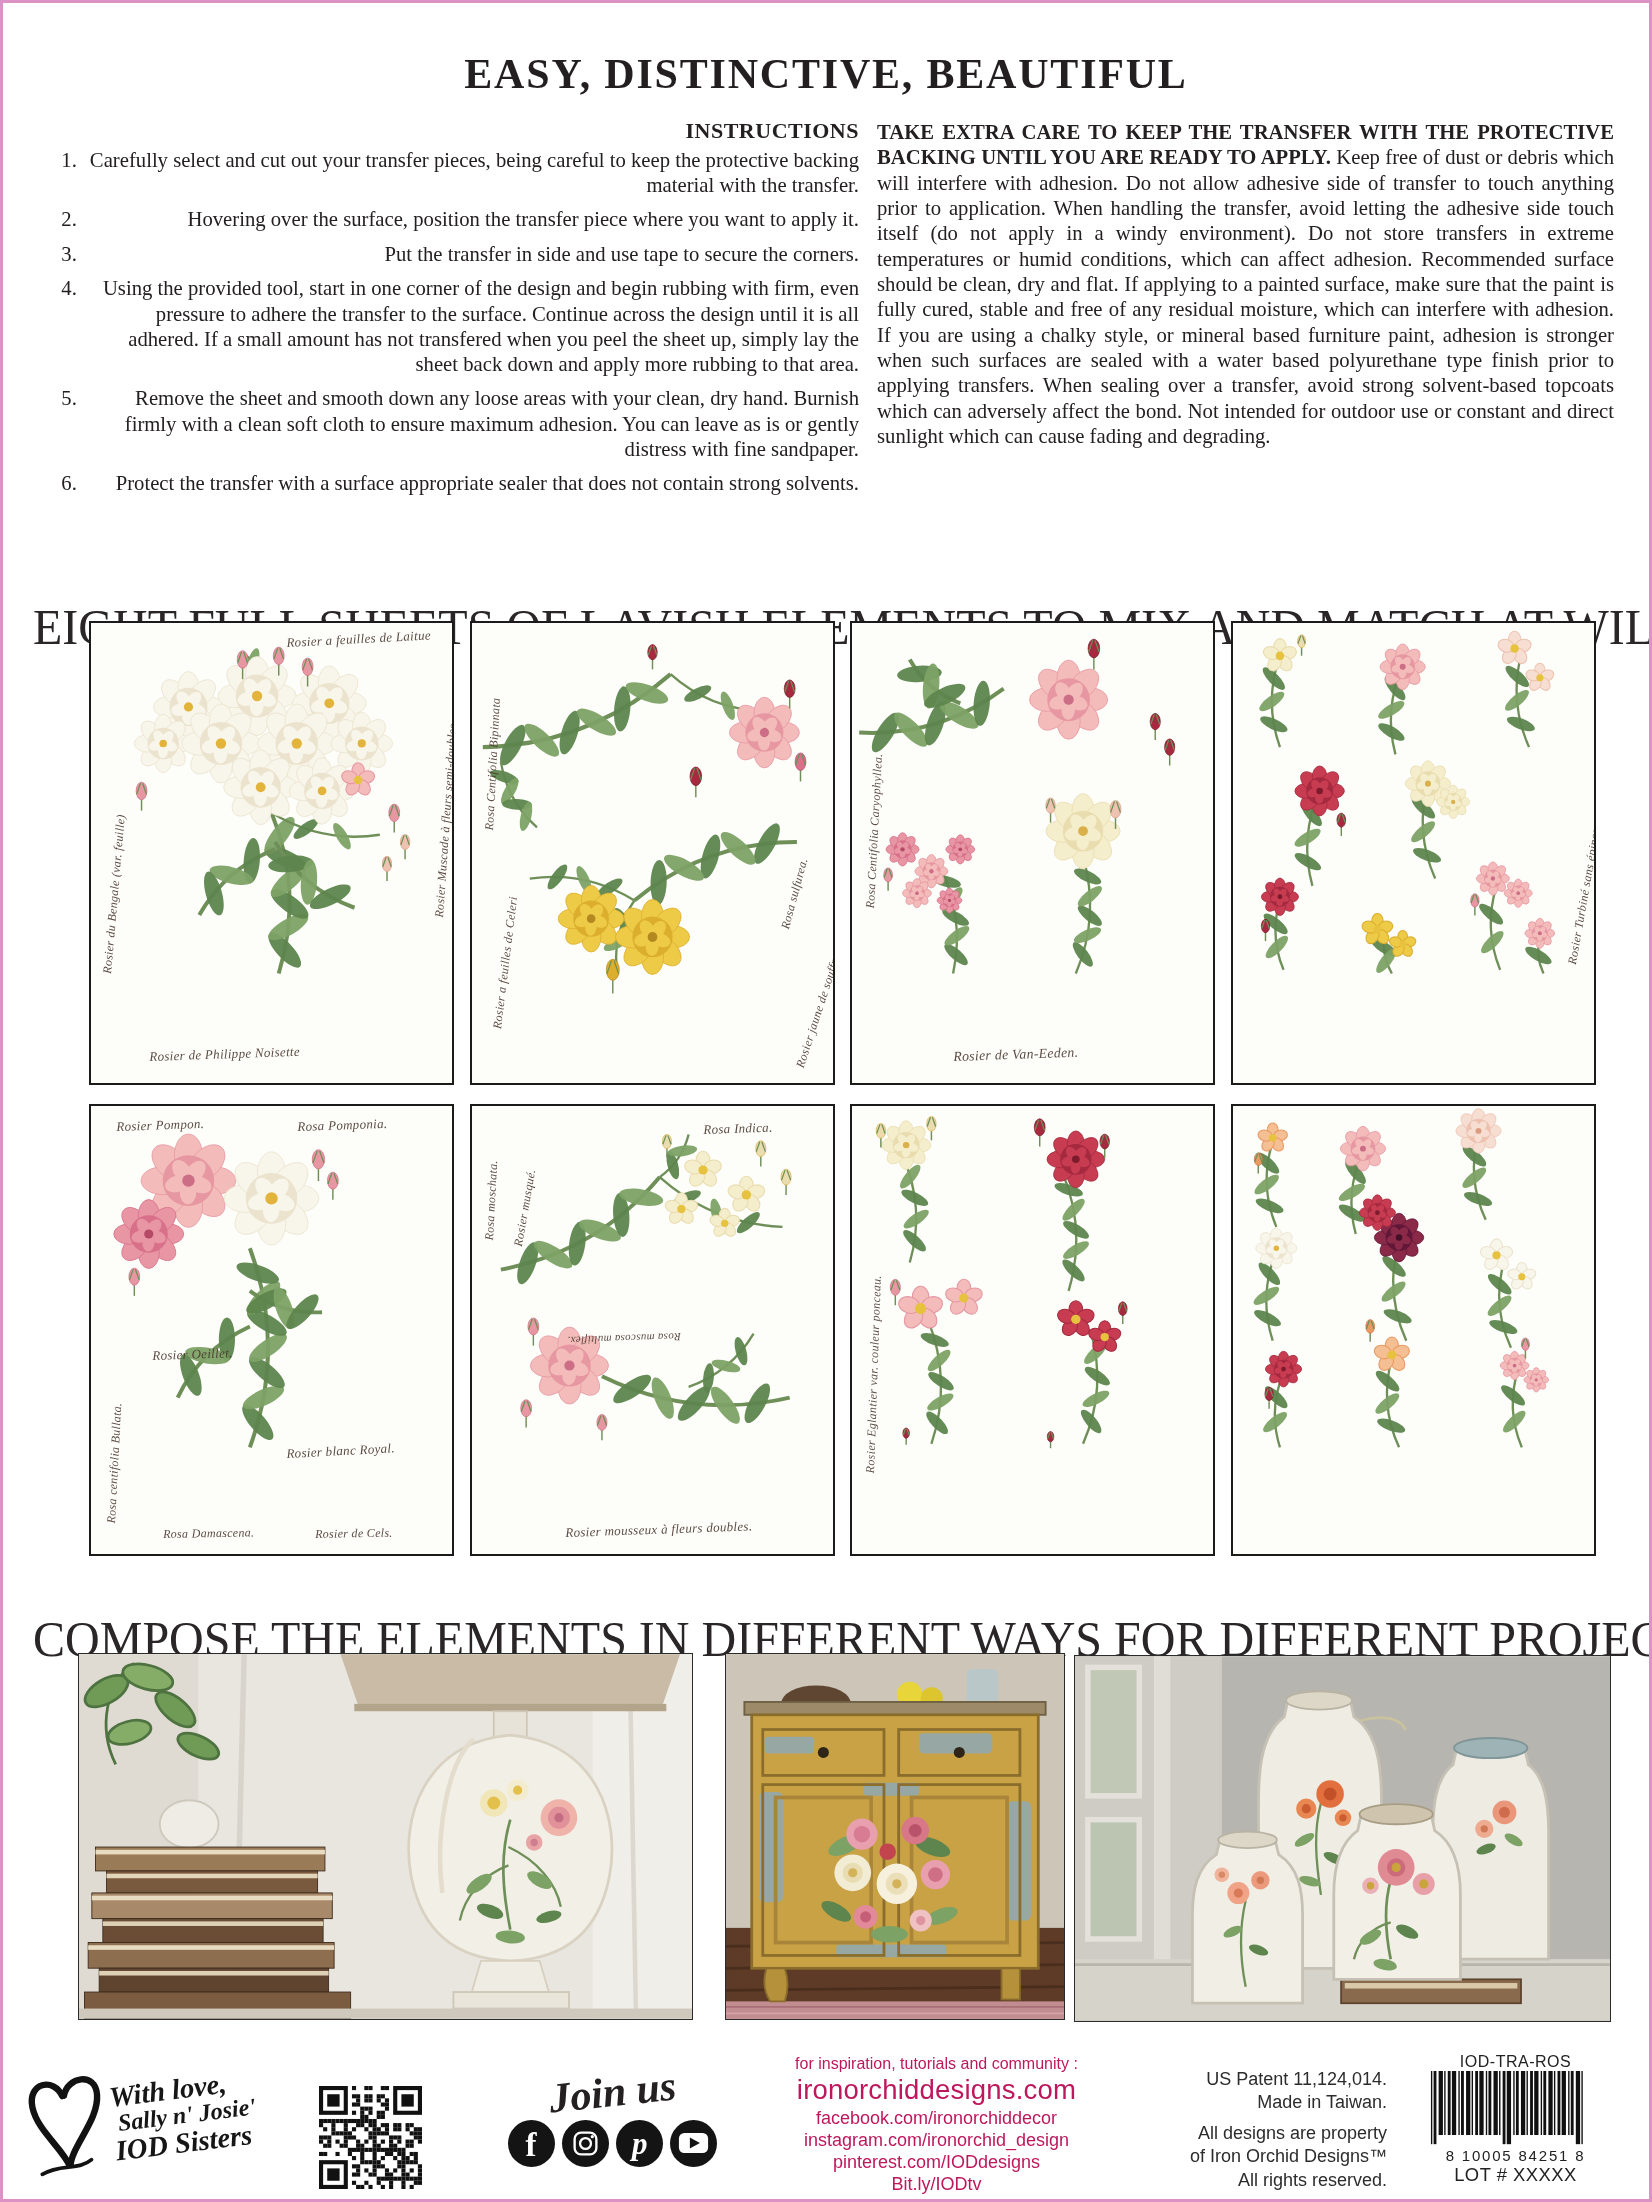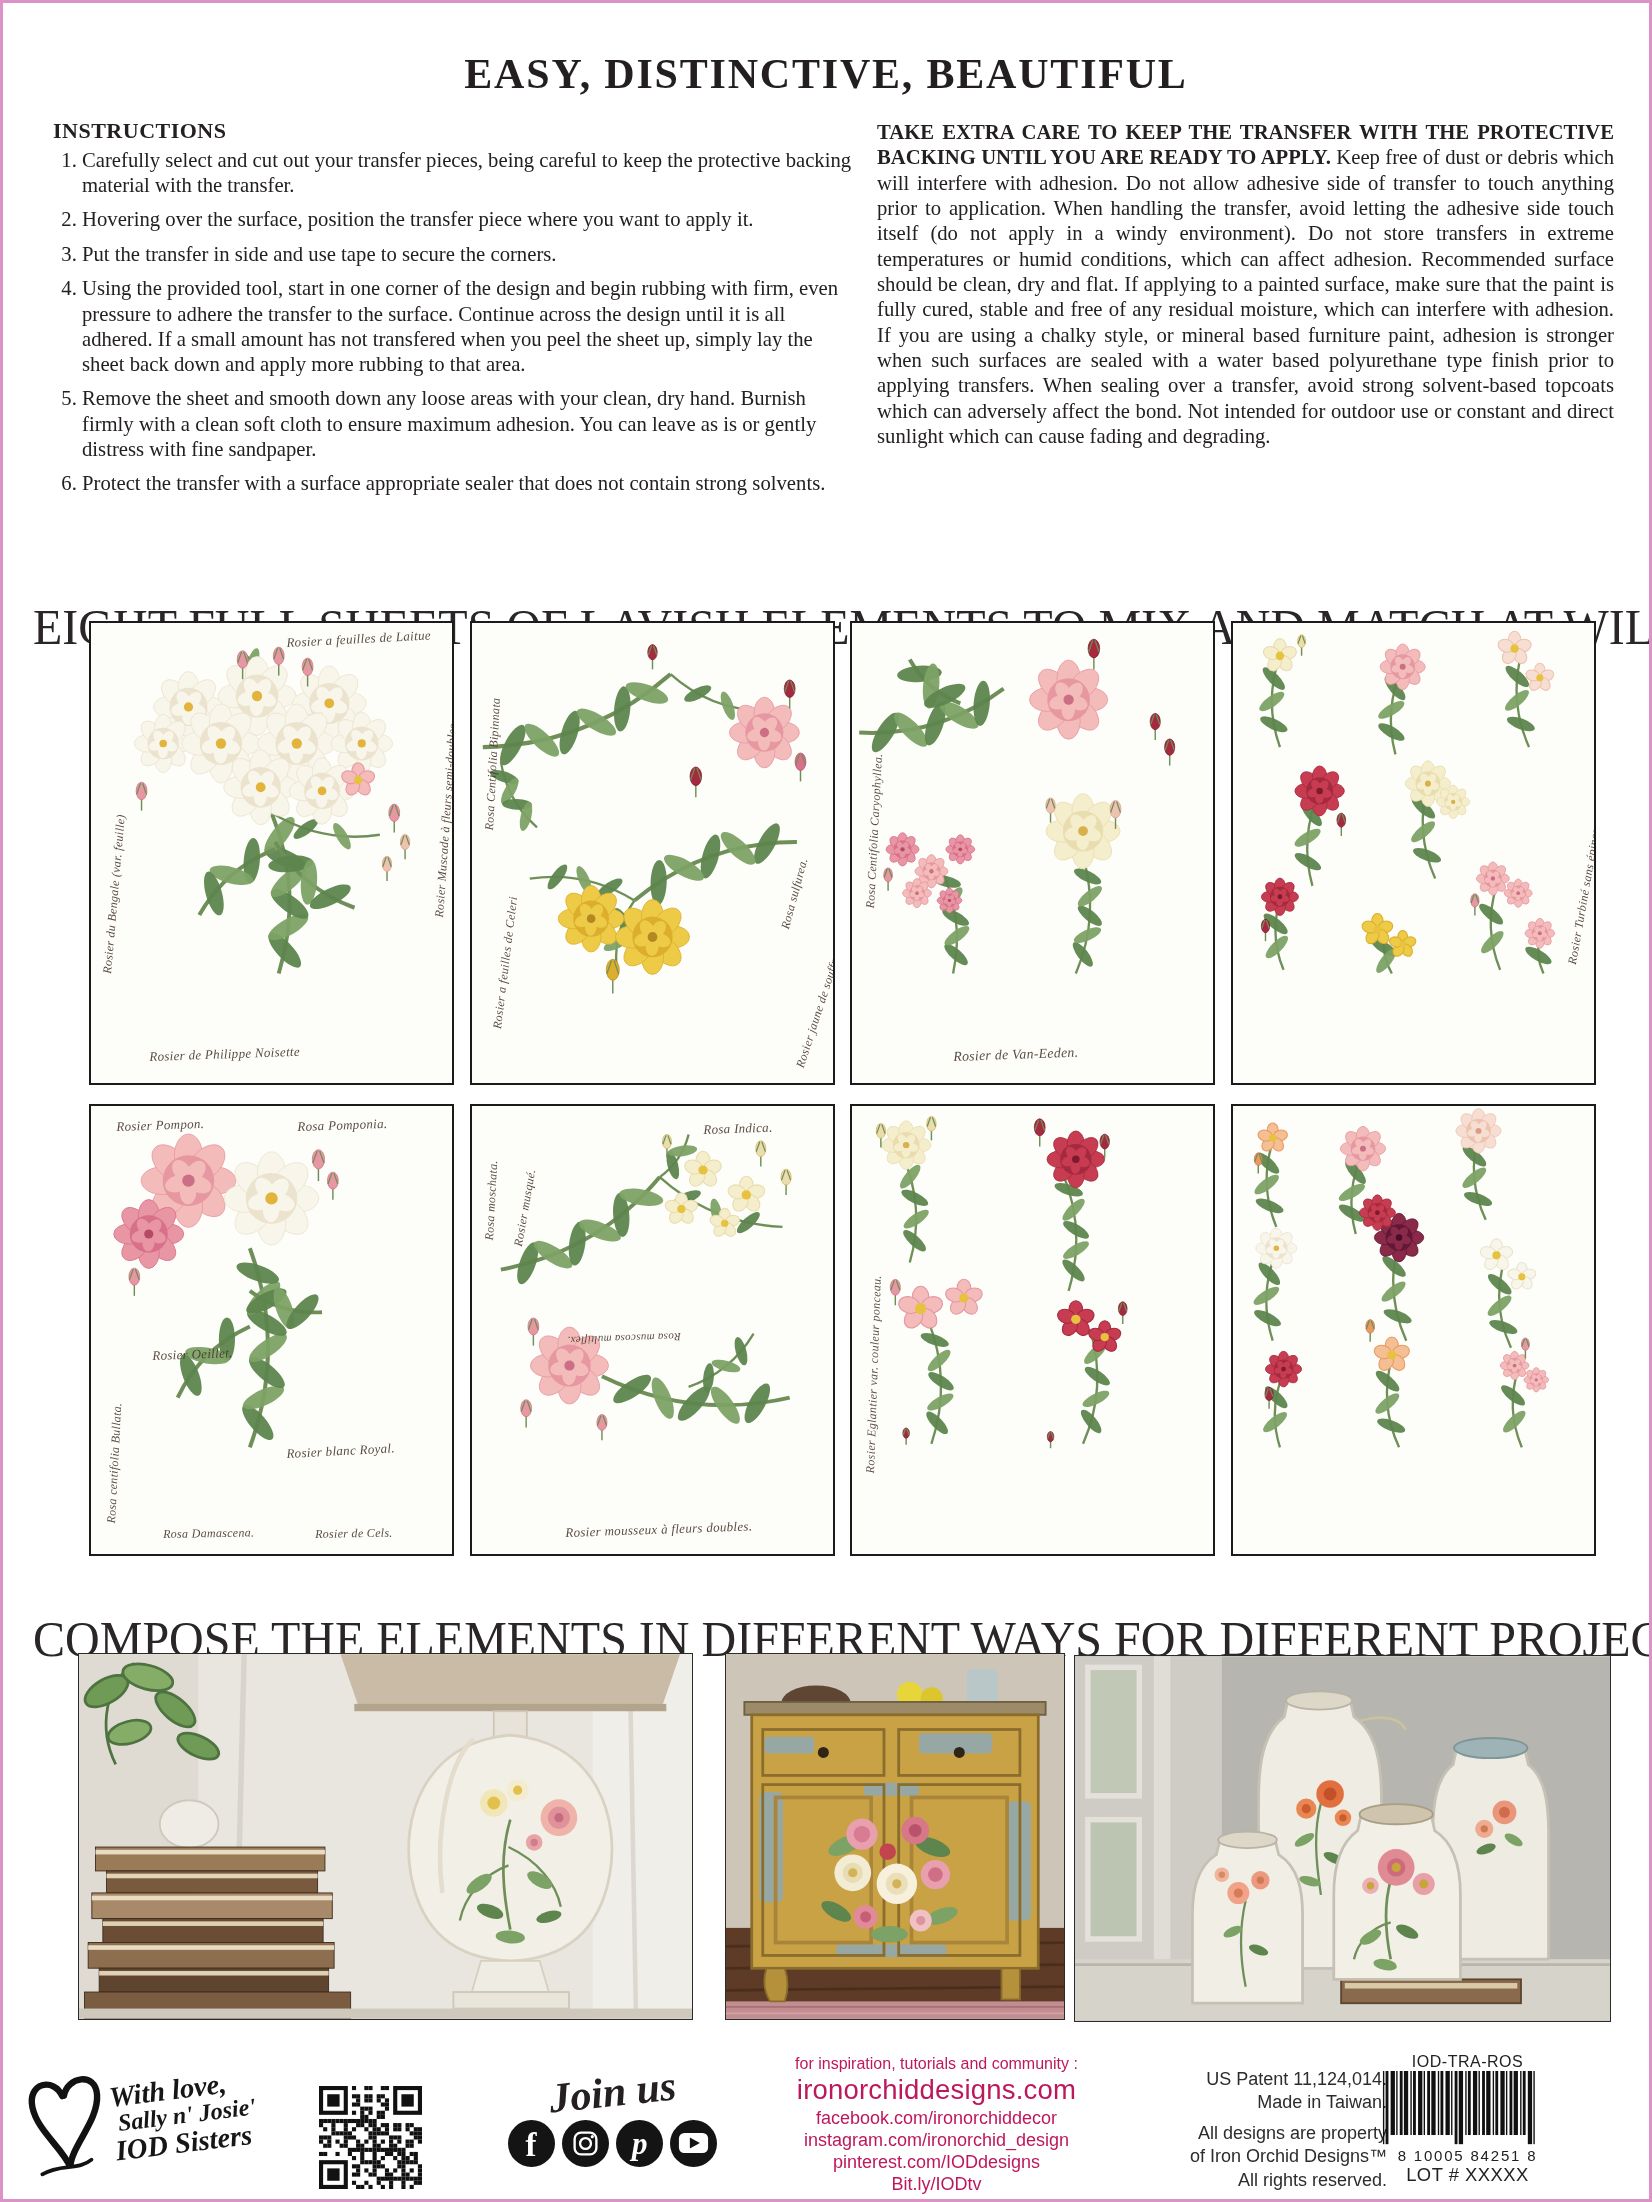--- a/index.html
+++ b/index.html
@@ -16,21 +16,21 @@
   }
   .band-title{
     position:absolute;left:0;right:0;text-align:center;white-space:nowrap;
     font-size:50px;font-weight:500;color:#2a2627;transform:scaleX(0.96);
   }
   #sheets-heading{top:556px;}
   #compose-heading{top:1568px;}
 
   
   .col-head{font-size:22px;font-weight:bold;letter-spacing:0.5px;margin:0 0 3.7px 0;}
-  .instructions{position:absolute;left:53px;top:118px;width:806px;}
+  .instructions{position:absolute;left:53px;top:118px;width:806px;text-align:right;}
   .instructions ol{margin:3.7px 0 0 0;padding-left:29px;font-size:20.7px;line-height:1.22;}
   .instructions li{margin-bottom:9.2px;}
   .tips{position:absolute;left:877px;top:118px;width:737px;font-size:20.7px;line-height:1.225;text-align:justify;}
   .tips .lead{font-weight:bold;}
 
   
   .sheets-grid{
     position:absolute;left:89px;top:621px;width:1509px;
     display:grid;grid-template-columns:repeat(4,365px);grid-template-rows:464px 452px;
     column-gap:15.6px;row-gap:19px;
@@ -67,21 +67,21 @@
   .social .fb{color:#fff;font-family:"Liberation Serif",serif;font-weight:bold;font-size:33px;line-height:1;margin-top:3.7px;}
   .social .pi{color:#fff;font-family:"Liberation Serif",serif;font-weight:bold;font-style:italic;font-size:31px;line-height:1;}
   .community{position:absolute;left:753px;top:2055px;width:367px;text-align:center;
     font-family:"Liberation Sans",sans-serif;color:#be185d;}
   .community .intro{font-size:16px;}
   .community .site{font-size:27.5px;letter-spacing:0.2px;margin:0.9px 0 1.8px 0;}
   .community .lnk{font-size:18px;line-height:1.22;}
   .legal{position:absolute;left:1125px;top:2068px;width:262px;text-align:right;
     font-family:"Liberation Sans",sans-serif;font-size:18px;line-height:1.3;color:#2c2c2c;}
   .legal .gap{height:7.3px;}
-  .barcode-block{position:absolute;left:1369px;top:2053px;width:197px;text-align:center;
+  .barcode-block{position:absolute;left:1417px;top:2053px;width:197px;text-align:center;
     font-family:"Liberation Sans",sans-serif;color:#222;}
   .barcode-block .sku{font-size:16px;letter-spacing:0.5px;}
   .barcode-digits{font-size:15px;letter-spacing:1.8px;margin-top:-1.8px;}
   .barcode-block .lot{font-size:18.4px;margin-top:0px;letter-spacing:0.5px;}
 </style>
 </head>
 <body>
 
 <div class="page-frame"></div>
 

